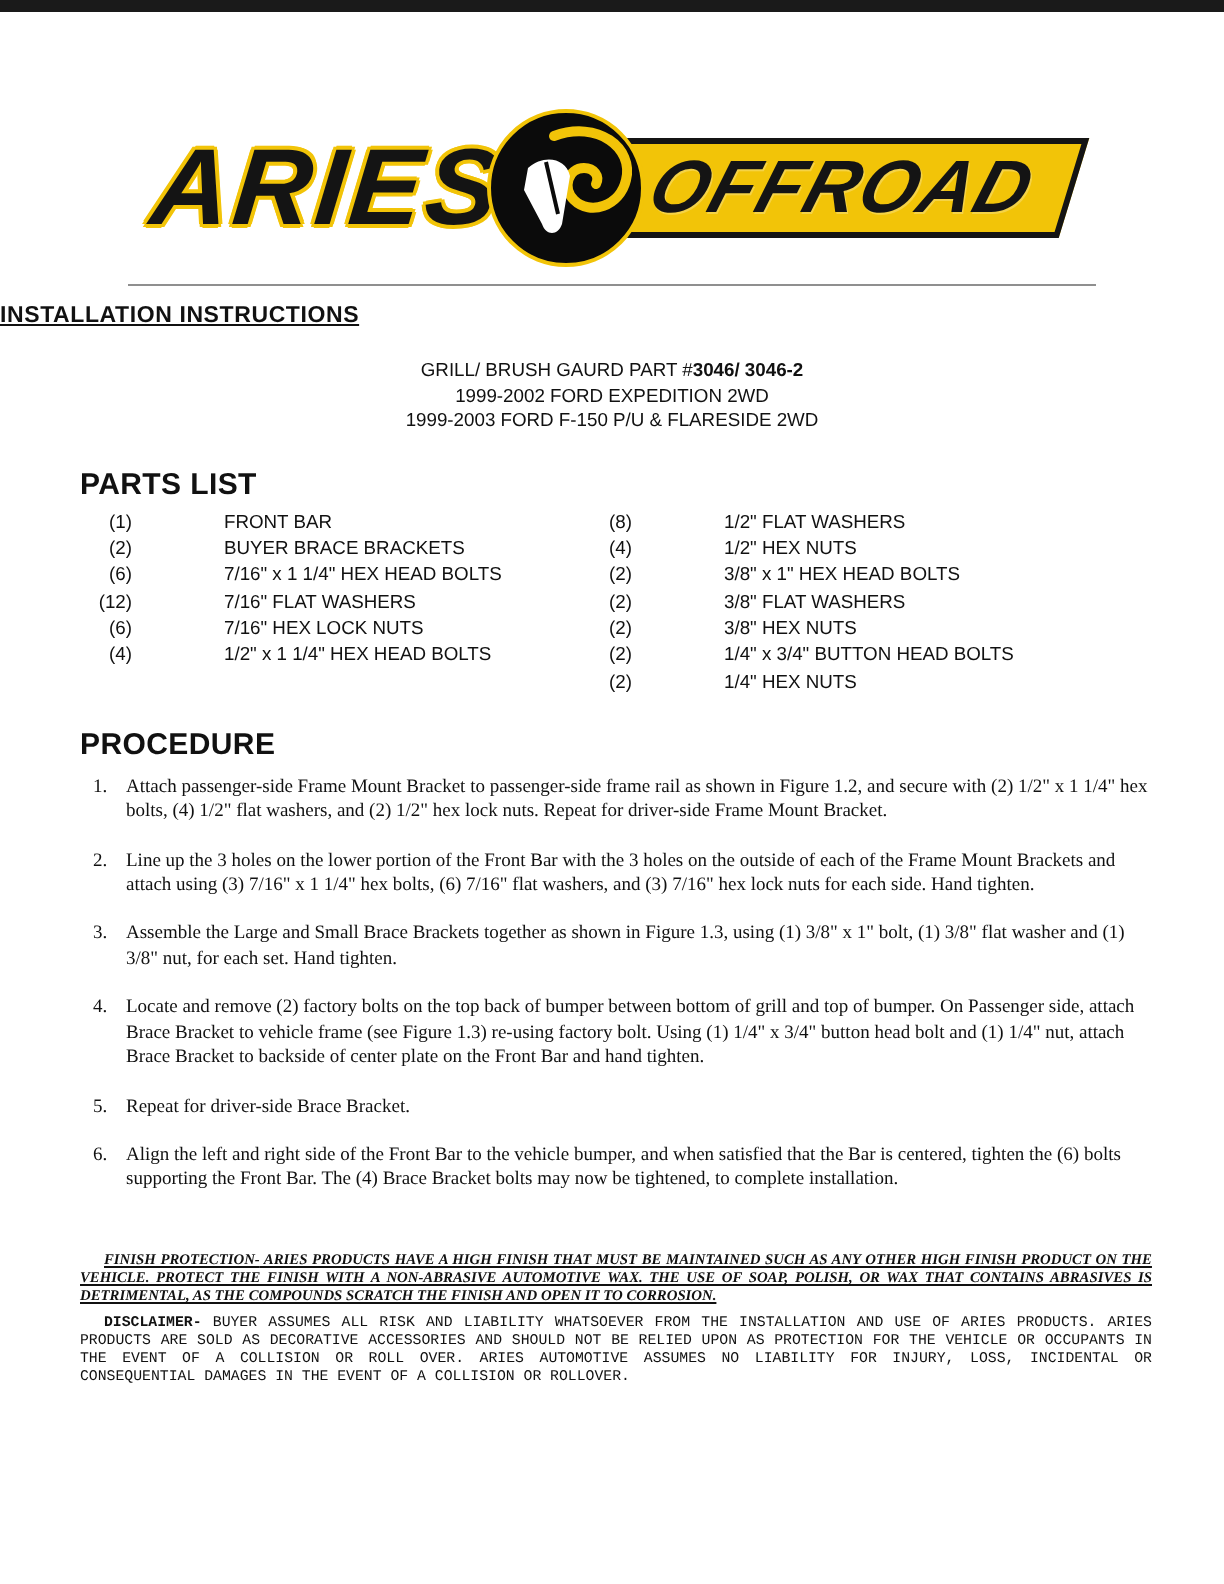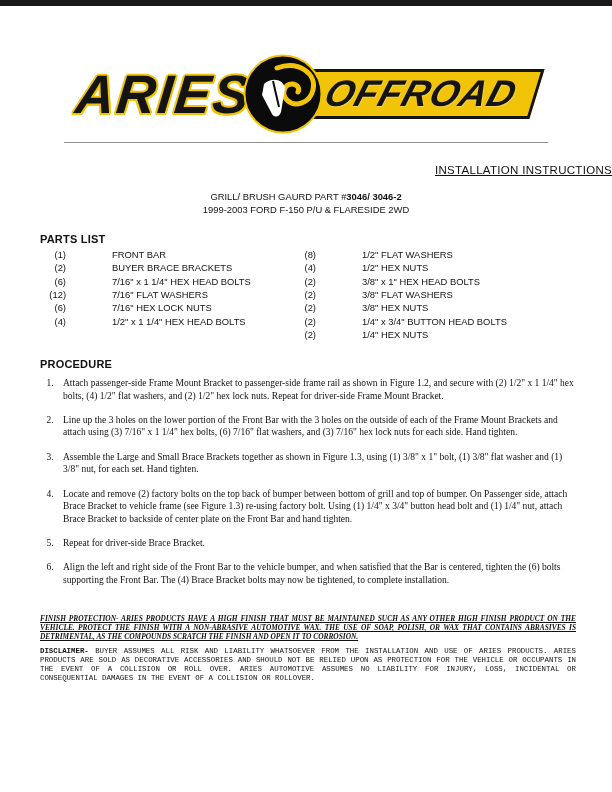--- a/index.html
+++ b/index.html
@@ -56,37 +56,37 @@
     text-shadow:1px 1px 0 rgba(255,255,255,0.25);
   }
 
   .rule {
     border:none; border-top:1.5px solid #8f8f8f;
     width:484px; margin:4px auto 0 auto;
   }
 
   
   .title {
-    margin-top:21px;
-    text-align:right;
-    font-size:11.5px; font-weight:normal;
+    margin-top:9px;
+    text-align:left;
+    font-size:11.5px; font-weight:bold;
     text-decoration:underline;
     letter-spacing:0.3px;
   }
   .subtitle {
     margin-top:15px;
     text-align:center;
     font-size:9.4px; line-height:12.6px;
   }
   .subtitle b { font-weight:bold; }
 
   
   .section-heading {
     margin:17px 0 3px 40px;
-    font-size:11px; font-weight:bold;
+    font-size:15px; font-weight:bold;
     letter-spacing:0.2px;
   }
   .parts-cols {
     display:flex;
     margin-left:42px; margin-right:30px;
     font-size:9.4px; line-height:13.3px;
   }
   .parts-col.left { width:250px; flex:0 0 250px; }
   .part .qty {
     display:inline-block; width:24px;
@@ -106,21 +106,21 @@
 
   
   .fineprint {
     margin:28px 36px 0 40px;
     font-family:"Liberation Serif", serif;
     font-size:7.4px; line-height:9px;
     text-align:justify;
   }
   .fp1 { font-weight:bold; font-style:italic; text-decoration:underline; }
   .fp2 { margin-top:6px;font-family:Liberation Mono, monospace; }
-  .fp-lead { font-weight:bold; }
+  .fp-lead { font-weight:bold;margin-left:12px; }
 </style>
 </head>
 <body>
 
 <div class="page">
   <div class="scan-edge-top"></div>
 
   <header class="logo-row">
     <div class="brand-left">ARIES</div>
     <div class="ram-circle">
@@ -137,20 +137,21 @@
   </header>
 
   <hr class="rule">
 
   <h1 class="title">INSTALLATION INSTRUCTIONS</h1>
 
   <div class="subtitle">
     <div>
       <span>GRILL/ BRUSH GAURD PART #</span><b>3046/ 3046-2</b>
     </div>
+    <div>1999-2002 FORD EXPEDITION 2WD</div>
     <div>1999-2003 FORD F-150 P/U &amp; FLARESIDE 2WD</div>
   </div>
 
   <h2 class="section-heading">PARTS LIST</h2>
   <div class="parts-cols">
     <div class="parts-col left">
       <div class="part"><span class="qty">(1)</span><span class="plabel">FRONT BAR</span></div>
       <div class="part"><span class="qty">(2)</span><span class="plabel">BUYER BRACE BRACKETS</span></div>
       <div class="part"><span class="qty">(6)</span><span class="plabel">7/16" x 1 1/4" HEX HEAD BOLTS</span></div>
       <div class="part"><span class="qty">(12)</span><span class="plabel">7/16" FLAT WASHERS</span></div>

